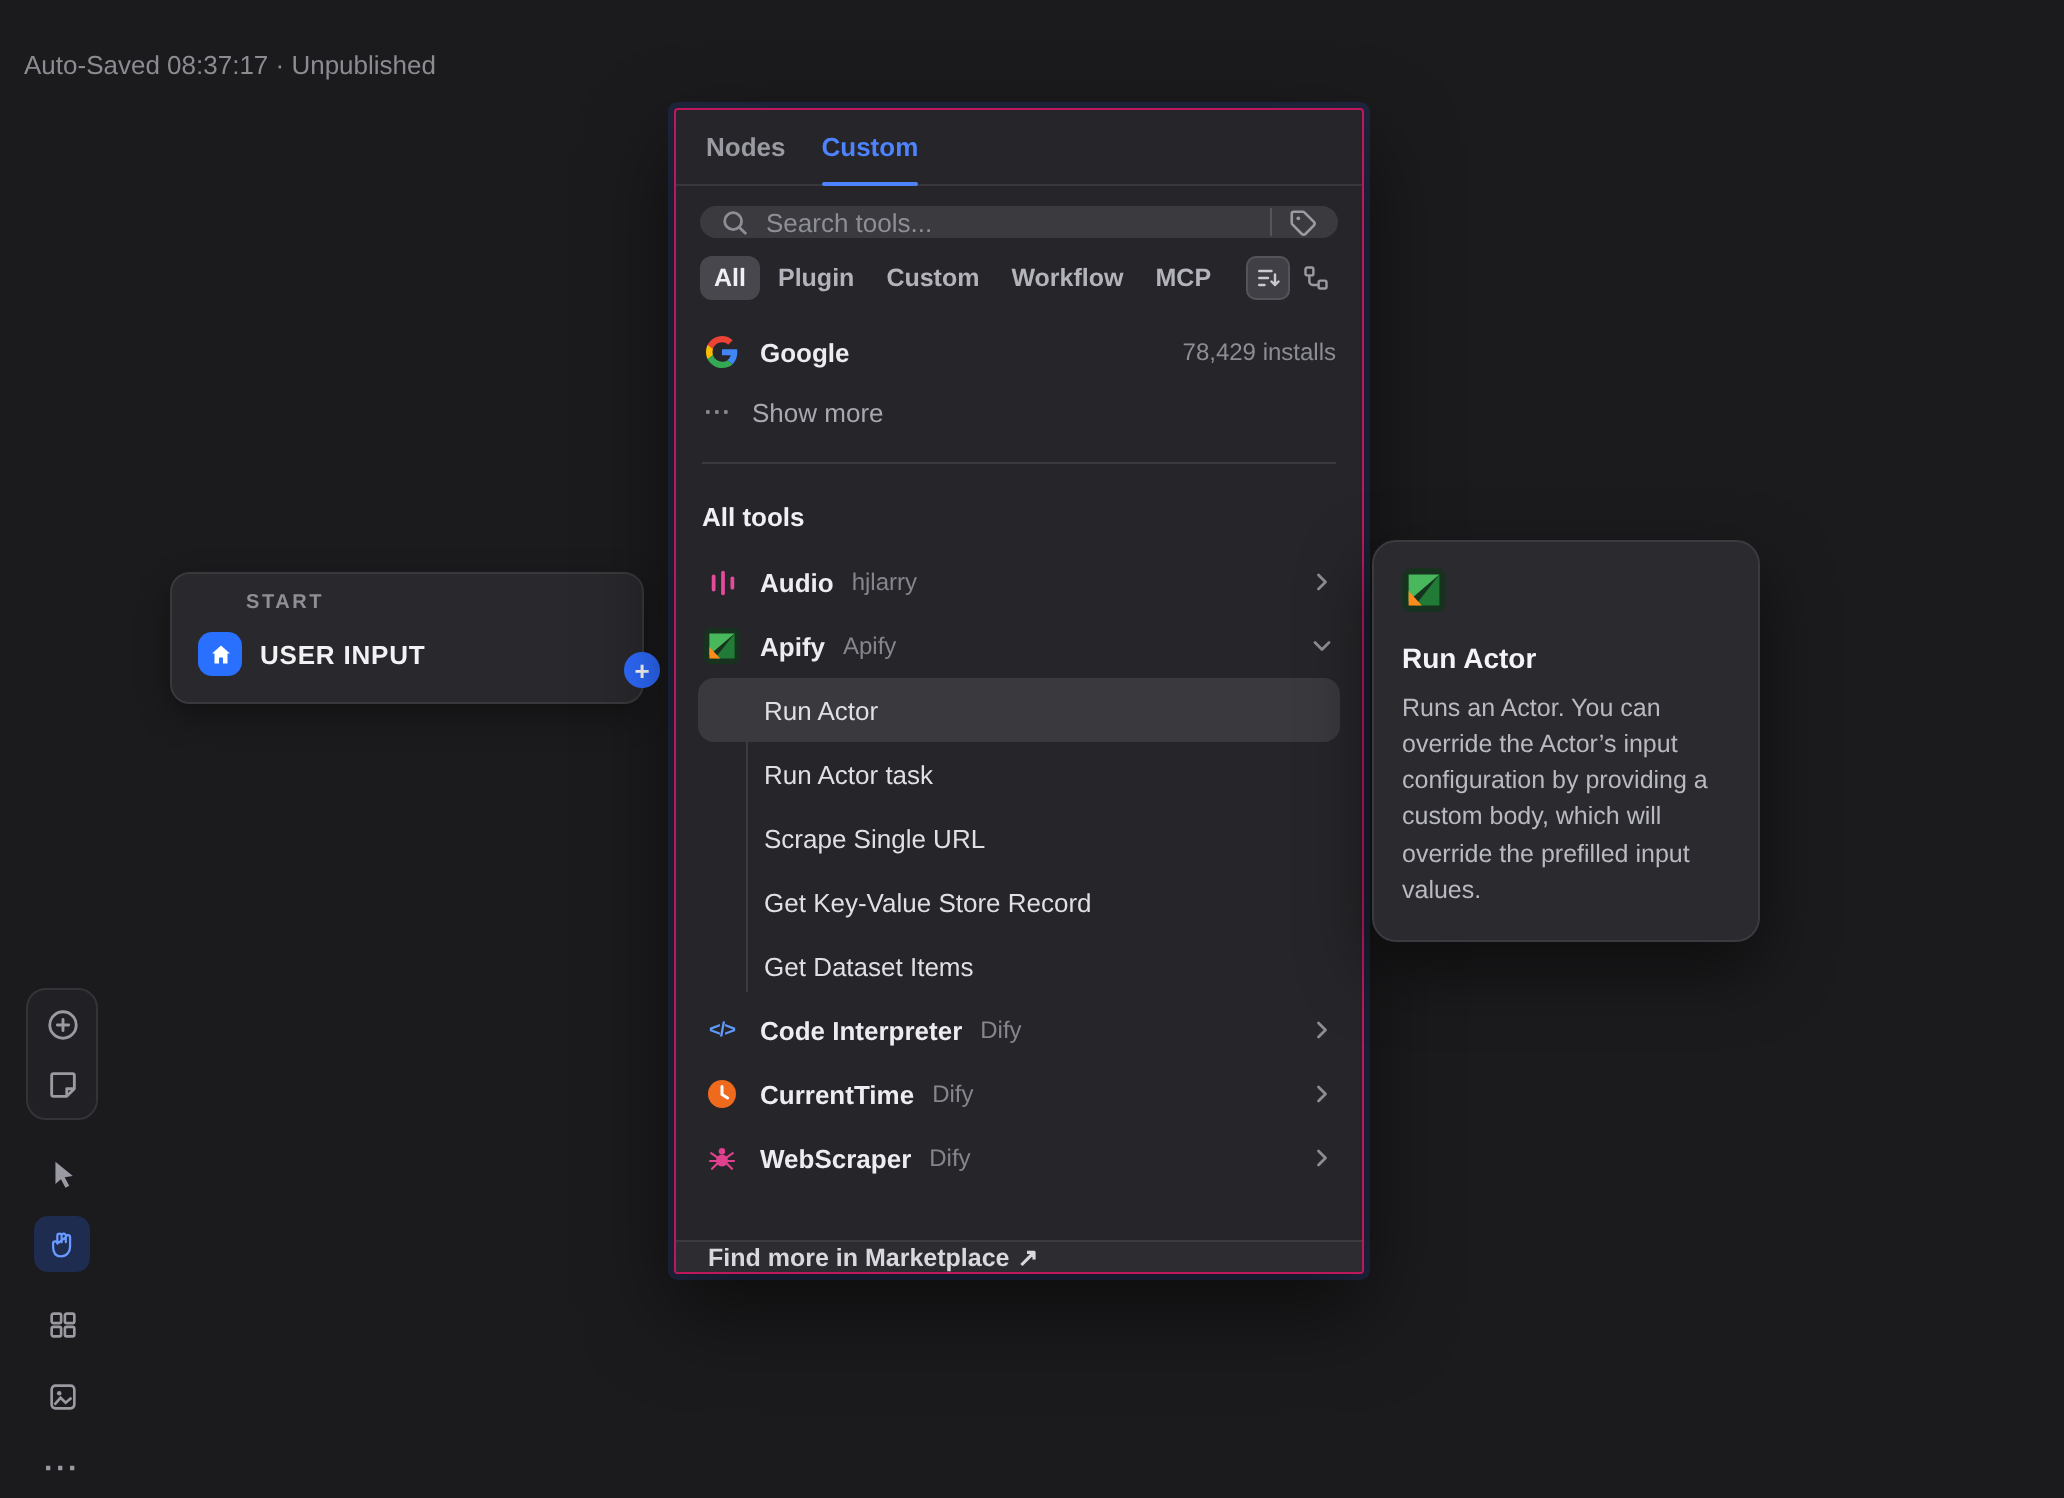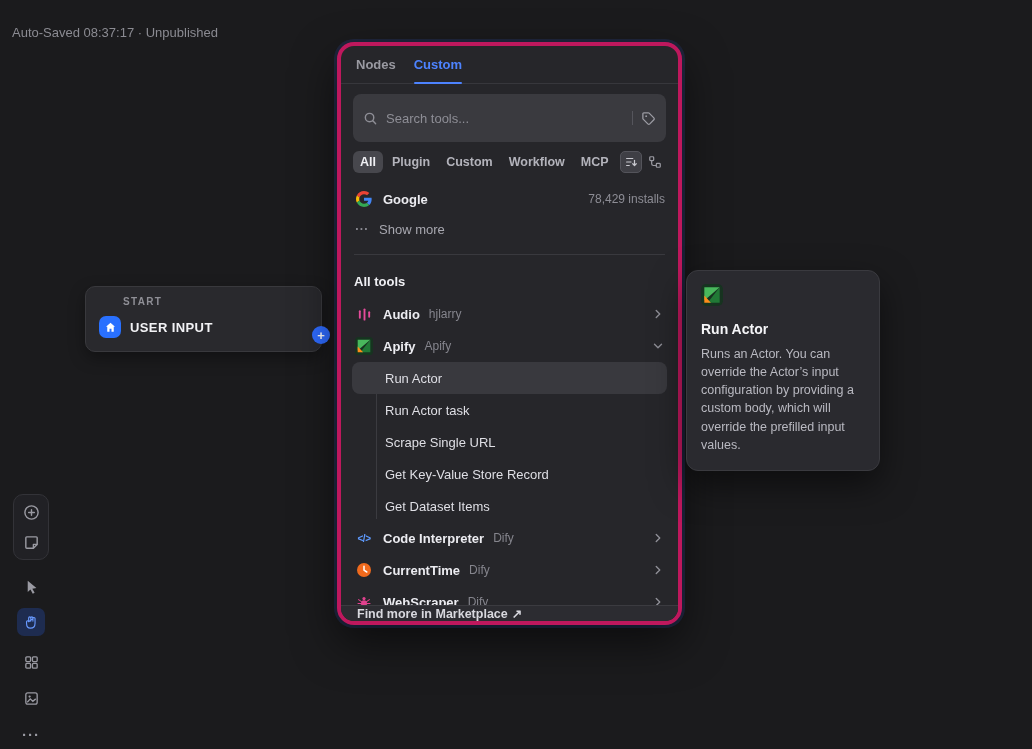--- a/index.html
+++ b/index.html
@@ -35,32 +35,32 @@
   .toolbar { position:absolute; left:13px; top:494px; display:flex; flex-direction:column; align-items:center; }
   .tb-group { display:flex; flex-direction:column; gap:2px; padding:3px; border:1px solid #333338; background:#212125; border-radius:10px; }
   .tb-btn { width:28px; height:28px; border-radius:7px; display:flex; align-items:center; justify-content:center; color:#9a9aa2; }
   .tb-btn svg { width:17px; height:17px; }
   .tb-btn.active { background:#1e2c50; color:#699aff; }
   .tb-gap-s { height:8px; } .tb-gap-m { height:12px; }
   .tb-dots { font-size:15px; font-weight:700; letter-spacing:1px; color:#9a9aa2; }
 
   
   .panel {
-    position:absolute; left:337px; top:42px; width:345px; height:583px;
-    background:#26262a; border:4px solid #be185d; border-radius:17px;
+    position:absolute; left:337px; top:54px; width:345px; height:583px;
+    background:#26262a; border:1px solid #be185d; border-radius:2px;
     box-shadow:0 0 0 3px rgba(64,110,255,.13), 0 18px 44px rgba(0,0,0,.55);
     display:flex; flex-direction:column; overflow:hidden;
   }
   .tabs { display:flex; align-items:center; gap:18px; padding:0 15px; height:38px; border-bottom:1px solid #37373c; flex:none; }
   .tab { font-size:13px; font-weight:600; color:#9a9aa2; height:100%; display:flex; align-items:center; position:relative; cursor:pointer; }
   .tab.active { color:#4d83ff; }
   .tab.active:after { content:""; position:absolute; left:0; right:0; bottom:-1px; height:2px; background:#4d83ff; border-radius:2px; }
 
   .search-wrap { padding:10px 12px 6px; flex:none; }
-  .search-box { height:48px; background:#3a3a3f; border-radius:8px; display:flex; align-items:center; padding:0 10px; gap:8px; }
+  .search-box { height:16px; background:#3a3a3f; border-radius:8px; display:flex; align-items:center; padding:0 10px; gap:8px; }
   .search-box input { flex:1; background:transparent; border:none; outline:none; font-size:13px; color:#e8e8ec; font-family:inherit; }
   .search-box input::placeholder { color:#8e8e96; }
   .search-div { width:1px; height:14px; background:#55555c; }
 
   .chips { display:flex; align-items:center; gap:2px; padding:3px 12px 8px; flex:none; }
   .chip { font-size:12.5px; font-weight:600; color:#b3b3bb; padding:4px 7px; border-radius:6px; cursor:pointer; }
   .chip.active { background:#47474d; color:#f0f0f4; }
   .chips .spacer { flex:1; }
   .icon-btn { width:22px; height:22px; border-radius:5px; display:flex; align-items:center; justify-content:center; color:#a6a6ae; }
   .icon-btn.boxed { background:#3f3f45; border:1px solid #54545b; }

